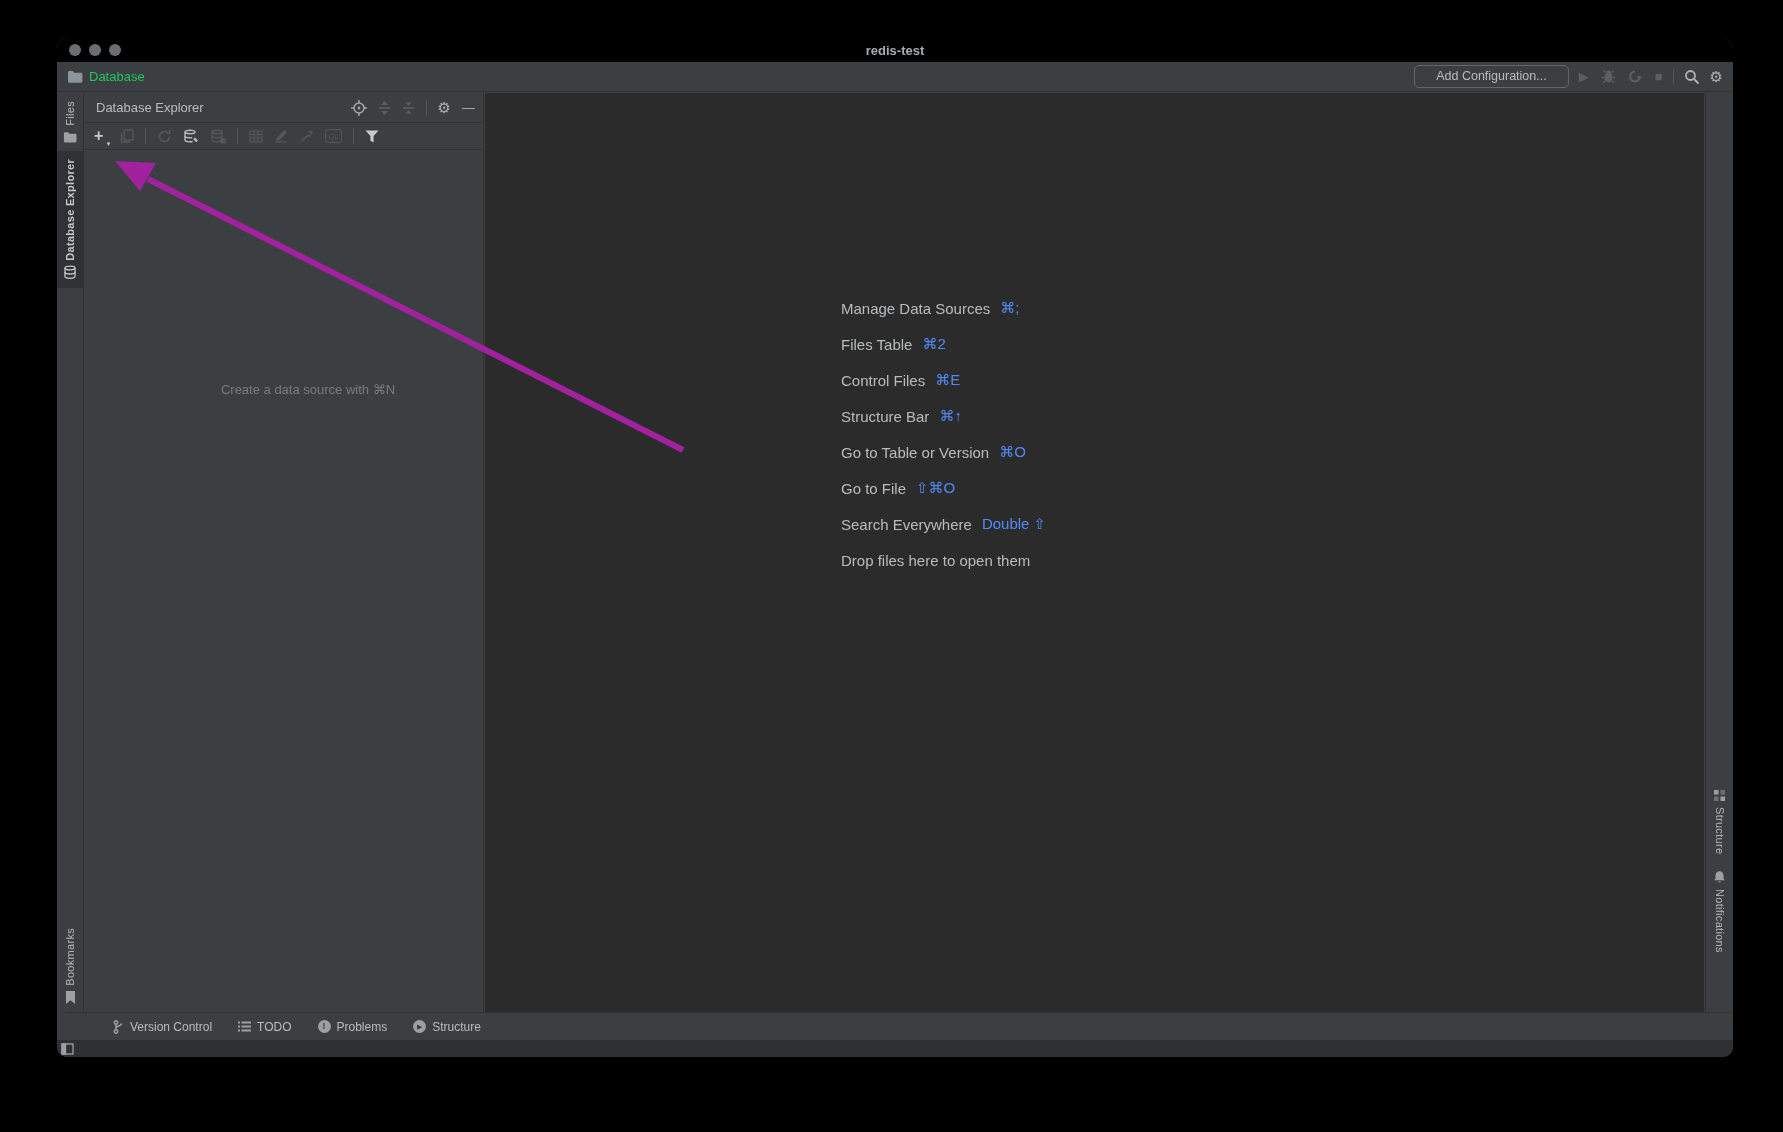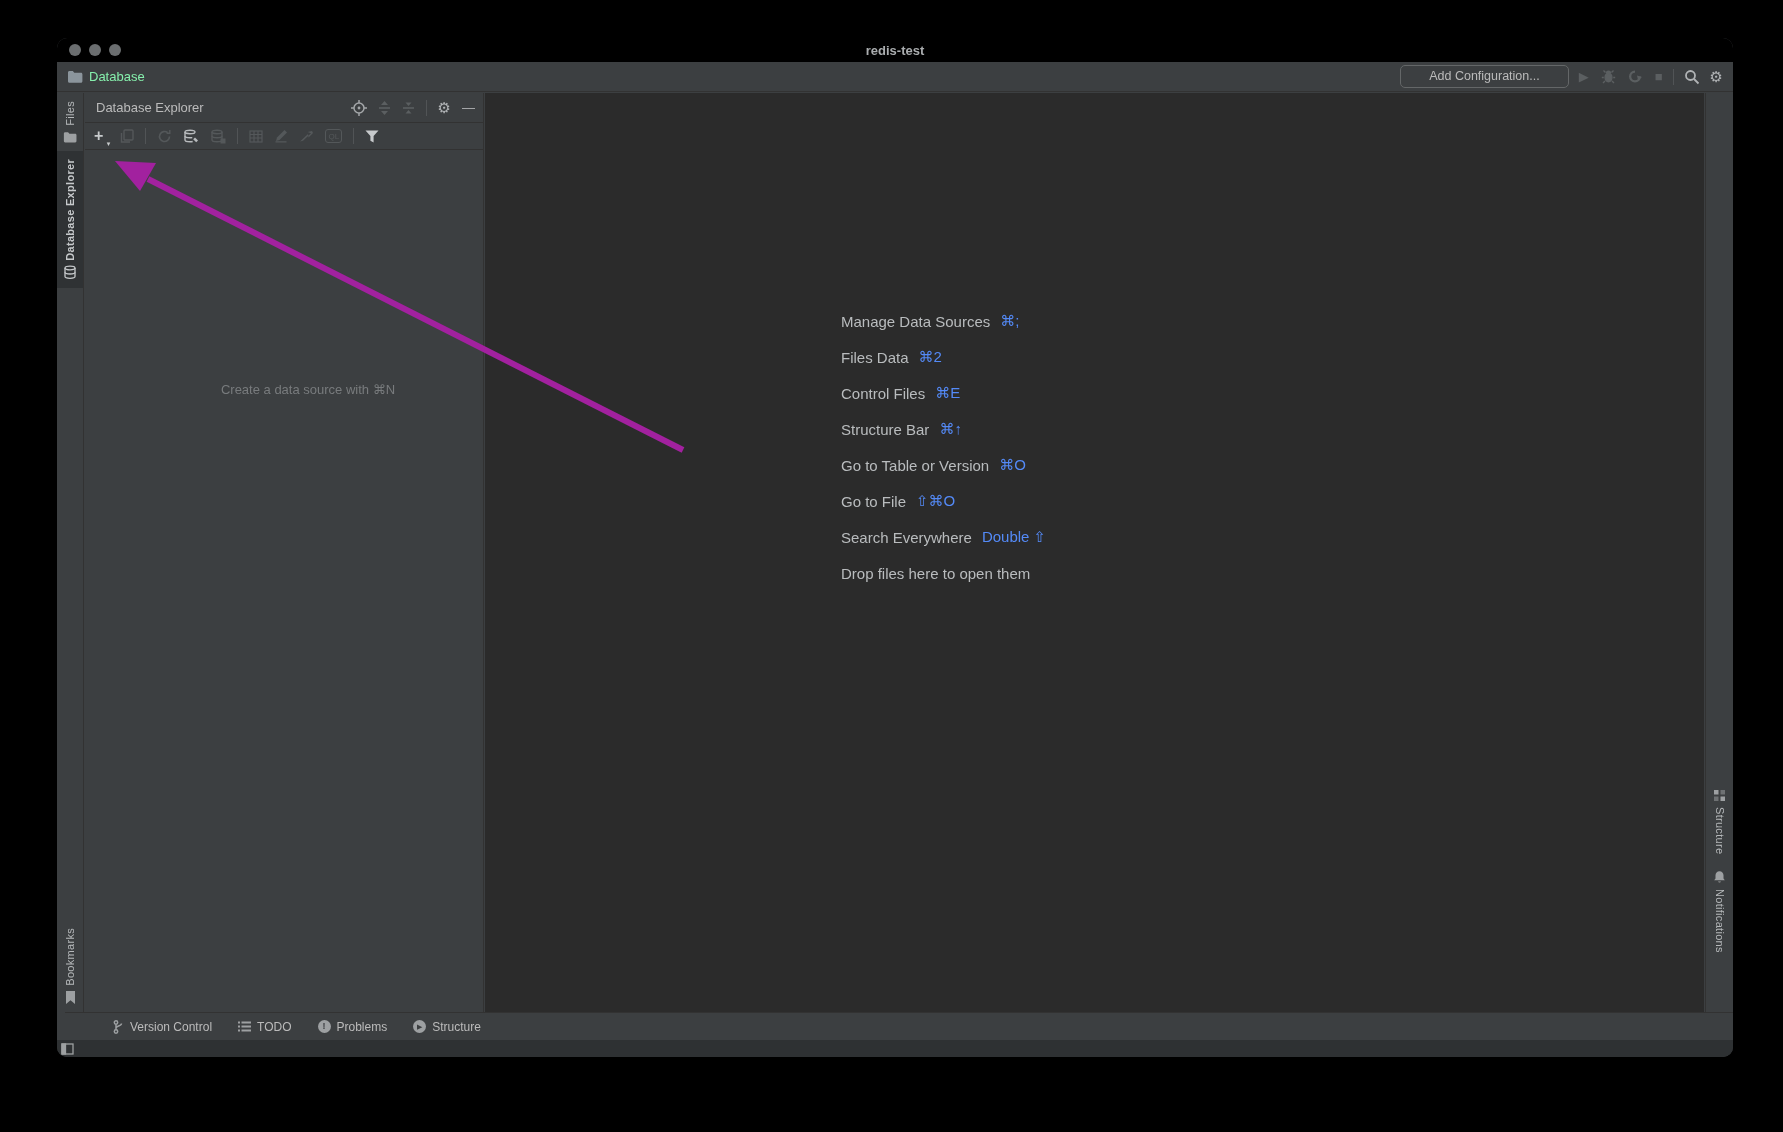--- a/index.html
+++ b/index.html
@@ -10,23 +10,23 @@
             box-shadow:0 18px 50px rgba(0,0,0,.7); }
   
   .titlebar { position:absolute; left:0; top:0; right:0; height:24px; background:#000000; }
   .lights { position:absolute; left:12px; top:6px; display:flex; gap:8px; }
   .light { width:12px; height:12px; border-radius:50%; background:#6b6e70; }
   .win-title { position:absolute; left:0; right:0; top:0; height:24px; line-height:26px;
                text-align:center; color:#aaadaf; font-size:13px; font-weight:bold; }
   
   .navbar { position:absolute; left:0; top:24px; right:0; height:30px; background:#3c3f41;
             border-bottom:1px solid #323232; display:flex; align-items:center; padding:0 10px; }
-  .crumb { display:flex; align-items:center; gap:6px; color:#86efac; font-size:13px; }
+  .crumb { display:flex; align-items:center; gap:6px; color:#22c55e; font-size:13px; }
   .navbar-right { margin-left:auto; display:flex; align-items:center; gap:10px; }
-  .add-config { height:23px; padding:0 28px; border:1px solid #646768; border-radius:5px;
+  .add-config { height:23px; padding:0 21px; border:1px solid #646768; border-radius:5px;
                 background:transparent; color:#bbbbbb; font-size:12.5px; line-height:21px; }
   .runicons { display:flex; align-items:center; gap:12px; }
   .sep-v { width:1px; height:16px; background:#515456; }
   .dimglyph { color:#5b5f61; font-size:13px; }
   .briteglyph { color:#b0b3b5; }
   
   .stripe-left { position:absolute; left:0; top:55px; bottom:45px; width:27px; background:#3c3f41;
                  border-right:1px solid #323232; display:flex; flex-direction:column; align-items:center; }
   .stripe-right { position:absolute; right:0; top:55px; bottom:45px; width:28px; background:#3c3f41;
                   border-left:1px solid #323232; display:flex; flex-direction:column; align-items:center; }
@@ -41,21 +41,21 @@
            border-right:1px solid #323232; }
   .panel-header { height:29px; display:flex; align-items:center; padding:0 8px 0 11px;
                   color:#bbbbbb; font-size:13px; }
   .panel-header-icons { margin-left:auto; display:flex; align-items:center; gap:11px; }
   .panel-toolbar { height:28px; border-top:1px solid #323232; border-bottom:1px solid #323232;
                    display:flex; align-items:center; gap:11px; padding:0 9px; }
   .empty-hint { position:absolute; left:0; right:0; top:289px; text-align:center;
                 color:#787b7d; font-size:13px;padding-left:48px; }
   
   .editor { position:absolute; left:428px; top:55px; right:29px; bottom:45px; background:#2b2b2b; }
-  .shortcut-block { position:absolute; left:356px; top:210px; }
+  .shortcut-block { position:absolute; left:356px; top:197px; }
   .shortcut-row { height:36px; display:flex; align-items:center; font-size:15px; }
   .shortcut-row .lbl { color:#b9bcbe; }
   .shortcut-row .keys { color:#548af7; margin-left:10px; }
   
   .bottom-stripe { position:absolute; left:8px; right:0; bottom:17px; height:28px; background:#3c3f41;
                    border-top:1px solid #323232; display:flex; align-items:center; gap:26px;
                    padding-left:48px; }
   .bstripe-item { display:flex; align-items:center; gap:6px; color:#bbbbbb; font-size:12px; }
   .statusbar { position:absolute; left:0; right:0; bottom:0; height:17px; background:#2e3133;
                display:flex; align-items:center; padding-left:4px; }
@@ -272,21 +272,21 @@
     <div class="empty-hint">Create a data source with ⌘N</div>
   </div>
 
   <div class="editor">
     <div class="shortcut-block">
       <div class="shortcut-row">
         <span class="lbl">Manage Data Sources</span>
         <span class="keys">⌘;</span>
       </div>
       <div class="shortcut-row">
-        <span class="lbl">Files Data</span>
+        <span class="lbl">Files Table</span>
         <span class="keys">⌘2</span>
       </div>
       <div class="shortcut-row">
         <span class="lbl">Control Files</span>
         <span class="keys">⌘E</span>
       </div>
       <div class="shortcut-row">
         <span class="lbl">Structure Bar</span>
         <span class="keys">⌘↑</span>
       </div>

